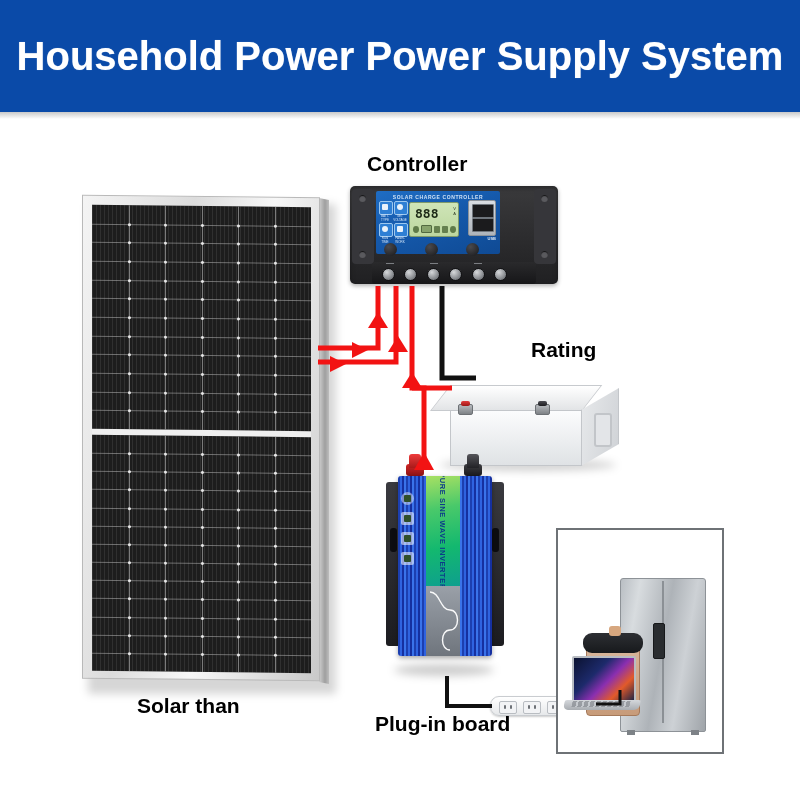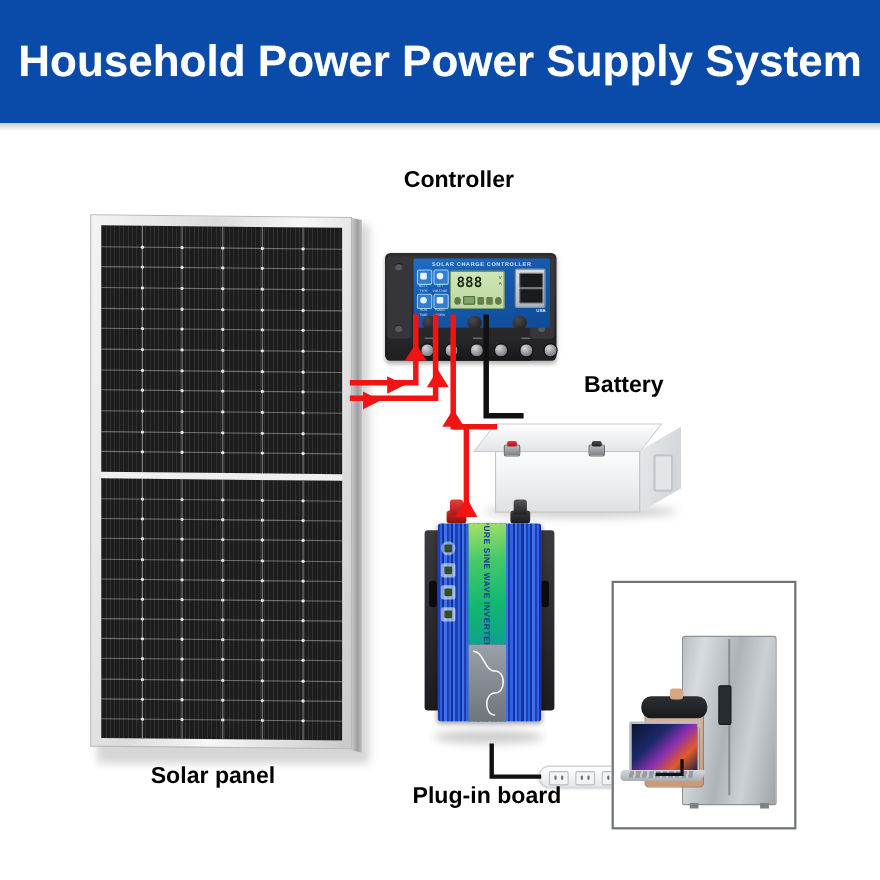--- a/index.html
+++ b/index.html
@@ -59,21 +59,21 @@
       repeating-linear-gradient(90deg, rgba(255,255,255,.085) 0 1px, rgba(0,0,0,0) 1px 4px);
     overflow:hidden;
   }
   .panel-half.top{flex:0 0 224px;}
   .cell-grid{position:absolute;inset:0;}
   .cell-grid .vline{position:absolute;top:0;bottom:0;width:1px;background:rgba(200,200,200,.55);}
   .cell-grid .hline{position:absolute;left:0;right:0;height:1px;background:rgba(190,190,190,.5);}
   .cell-grid .dot{position:absolute;width:3px;height:3px;border-radius:50%;background:#e8e8e8;}
 
   
-  .ctrl{position:absolute;left:350px;top:186px;width:156px;height:98px;margin-top:44px;}
+  .ctrl{position:absolute;left:350px;top:186px;width:208px;height:98px;}
   .ctrl-body{
     position:absolute;inset:0;background:#2b2b2d;border-radius:5px;
     box-shadow:0 2px 5px rgba(0,0,0,.35) inset, 0 2px 4px rgba(0,0,0,.3);
     background-image:linear-gradient(#3a3a3c,#202022);
   }
   .ctrl-ear{position:absolute;width:22px;top:3px;bottom:20px;background:#36363a;border-radius:4px;}
   .ctrl-ear.l{left:2px;}.ctrl-ear.r{right:2px;}
   .ctrl-screwhole{position:absolute;width:7px;height:7px;border-radius:50%;background:#5a5a5e;box-shadow:inset 0 1px 1px #101012;}
   .ctrl-face{
     position:absolute;left:26px;top:5px;width:124px;height:63px;
@@ -428,21 +428,21 @@
               <div class="dot" style="left: 35.5px; top: 216.846px;"></div>
               <div class="dot" style="left: 72px; top: 216.846px;"></div>
               <div class="dot" style="left: 108.5px; top: 216.846px;"></div>
               <div class="dot" style="left: 145px; top: 216.846px;"></div>
               <div class="dot" style="left: 181.5px; top: 216.846px;"></div>
             </div>
         </div>
       </div>
     </div>
   </div>
-  <div class="cap" style="left:137px;top:694px;font-size:21px;">Solar panel</div>
+  <div class="cap" style="left:137px;top:694px;font-size:21px;">Solar than</div>
 
   <div class="cap" style="left:367px;top:152px;font-size:21px;">Controller</div>
   <div class="ctrl">
     <div class="ctrl-body"></div>
     <div class="ctrl-ear l">
       <div class="ctrl-screwhole" style="left:7px;top:6px;"></div>
       <div class="ctrl-screwhole" style="left:7px;bottom:6px;"></div>
     </div>
     <div class="ctrl-ear r">
       <div class="ctrl-screwhole" style="left:7px;top:6px;"></div>
@@ -502,21 +502,21 @@
         <div class="term-screw" style="left: 54.8px;"></div>
         <div class="term-screw" style="left: 77.2px;"></div>
         <div class="term-screw" style="left: 99.6px;"></div>
         <div class="term-screw" style="left: 122px;"></div>
         <div class="term-tick" style="left: 14px;"></div>
         <div class="term-tick" style="left: 58px;"></div>
         <div class="term-tick" style="left: 102px;"></div>
       </div>
   </div>
 
-  <div class="cap" style="left:531px;top:338px;font-size:21px;">Battery</div>
+  <div class="cap" style="left:531px;top:338px;font-size:21px;">Rating</div>
   <div class="batt">
     <div class="batt-shadow"></div>
     <div class="batt-top"></div>
     <div class="batt-side">
       <div class="batt-handle"></div>
     </div>
     <div class="batt-front"></div>
 
     <div class="batt-post" style="left:28px;top:19px;">
       <div class="post-cap" style="left:2px;top:-4px;background:linear-gradient(#e23a3a,#9c1717);"></div>

